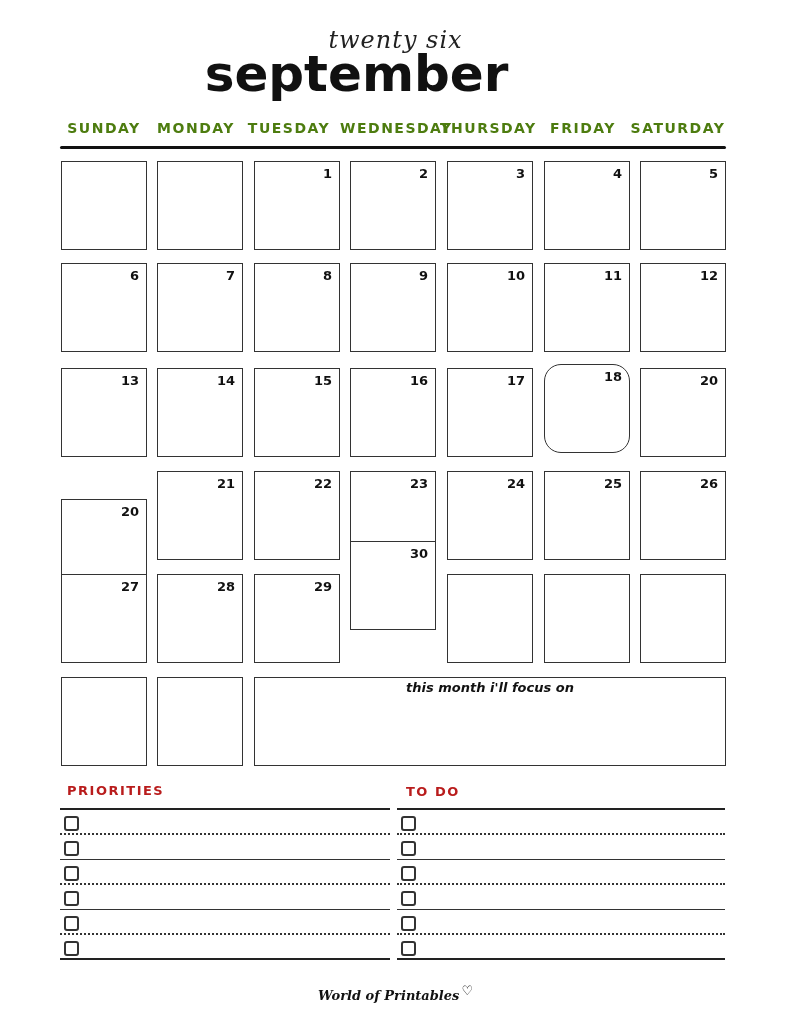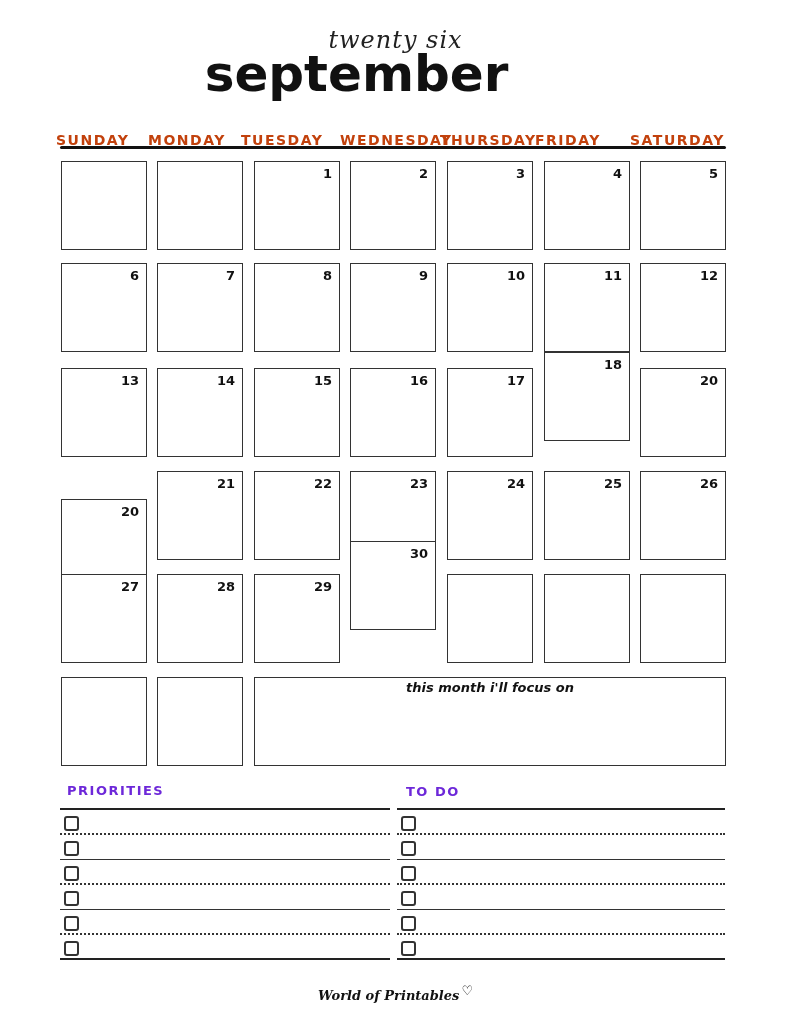--- a/index.html
+++ b/index.html
@@ -1,26 +1,26 @@
 <!DOCTYPE html>
 <html><head>
 <meta charset="utf-8">
 <style>
   html, body { margin:0; padding:0; background:#ffffff; }
   body { width:791px; height:1024px; position:relative; overflow:hidden; font-family:"Liberation Sans", sans-serif; color:#111; }
   .abs { position:absolute; }
   .subtitle { left:0; width:791px; top:26px; text-align:center; font-family:"DejaVu Serif", serif; font-style:italic; font-size:24px; color:#222; letter-spacing:1px; font-weight:normal; }
   .title { left:0; width:713px; top:44px; text-align:center; font-family:"DejaVu Sans", sans-serif; font-weight:bold; font-size:50px; letter-spacing:0px; color:#111; line-height:60px; }
-  .dayhdr { top:132px; font-family:"DejaVu Sans", sans-serif; font-size:14px; font-weight:bold; letter-spacing:1.5px; text-align:left; width:96px; color:#c2410c; }
+  .dayhdr { top:120px; font-family:"DejaVu Sans", sans-serif; font-size:14px; font-weight:bold; letter-spacing:1.5px; text-align:center; width:96px; color:#4d7c0f; }
   .hdr-rule { left:60px; top:146px; width:666px; height:3px; background:#111; border-radius:2px; }
   .cell { width:84px; height:87px; border:1.5px solid #333; background:#fff; box-sizing:content-box; }
   .cell .num { position:absolute; right:7px; top:4px; font-family:"DejaVu Sans", sans-serif; font-size:13px; font-weight:bold; color:#111; }
   .focus { left:254px; top:677px; width:470px; height:87px; border:1.5px solid #333; }
   .focus-label { position:absolute; left:0; right:0; top:2px; text-align:center; font-family:"DejaVu Sans", sans-serif; font-weight:bold; font-size:13px; color:#111;font-style:italic; }
-  .sec-title { font-family:"DejaVu Sans", sans-serif; font-weight:bold; font-size:13px; letter-spacing:1.5px; color:#6d28d9;text-align:right; }
+  .sec-title { font-family:"DejaVu Sans", sans-serif; font-weight:bold; font-size:13px; letter-spacing:1.5px; color:#b91c1c;text-align:right; }
   .list { width:330px; }
   .list .top-rule { height:2px; background:#222; }
   .row { position:relative; height:25px; box-sizing:border-box; }
   .row.dotted { border-bottom:2px dotted #333; }
   .row.solid { border-bottom:1.5px solid #333; }
   .row.last { border-bottom:2px solid #222; }
   .cb { position:absolute; left:4px; top:6px; width:11px; height:11px; border:2px solid #333; border-radius:3px; background:#fff; }
   .footer { left:0; width:791px; top:988px; text-align:center; font-family:"DejaVu Serif", serif; font-style:italic; font-weight:bold; font-size:13px; color:#111; }
   .heart { font-style:normal; font-size:13px; position:relative; top:-5px; margin-left:2px; }
 </style>
@@ -92,21 +92,21 @@
       </div>
       <div class="abs cell" style="left: 254px; top: 368px;">
         <span class="num">15</span>
       </div>
       <div class="abs cell" style="left: 350px; top: 368px;">
         <span class="num">16</span>
       </div>
       <div class="abs cell" style="left: 447px; top: 368px;">
         <span class="num">17</span>
       </div>
-      <div class="abs cell" style="left: 544px; top: 352px;">
+      <div class="abs cell" style="left: 544px; top: 364px; border-radius: 17px;">
         <span class="num">18</span>
       </div>
       <div class="abs cell" style="left: 640px; top: 368px;">
         <span class="num">20</span>
       </div>
       <div class="abs cell" style="left: 61px; top: 499px;">
         <span class="num">20</span>
       </div>
       <div class="abs cell" style="left: 157px; top: 471px;">
         <span class="num">21</span>

